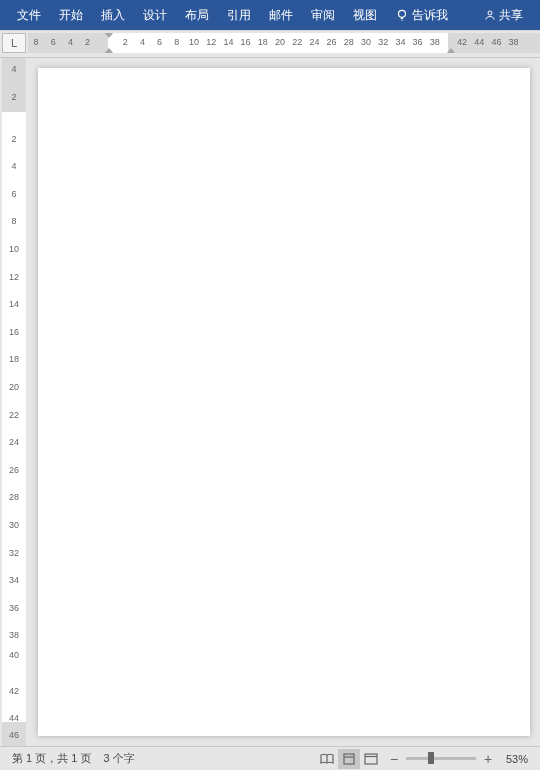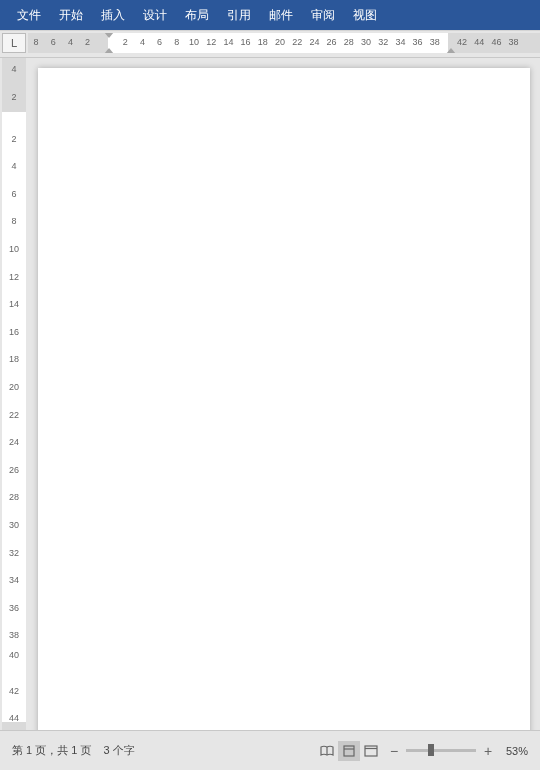--- a/index.html
+++ b/index.html
@@ -18,21 +18,21 @@
 .indent-marker{position:absolute;width:9px;height:8px;pointer-events:auto;cursor:pointer}
 .indent-top{top:-1px;border-left:5px solid transparent;border-right:5px solid transparent;border-top:6px solid #a6a6a6;width:0;height:0}
 .indent-bottom{bottom:-1px;border-left:5px solid transparent;border-right:5px solid transparent;border-bottom:6px solid #a6a6a6;width:0;height:0}
 .workspace{position:absolute;top:58px;bottom:24px;left:0;right:0;background:#e6e6e6;display:flex}
 .v-ruler{width:24px;background:#f9f9f9;position:relative;margin:0 2px;overflow:hidden}
 .v-ruler-margin{background:#d9d9d9;width:100%;position:absolute}
 .v-ruler-active{background:#fff;width:100%;position:absolute}
 .v-num{position:absolute;font-size:9px;color:#666;left:50%;transform:translateX(-50%)}
 .page-area{flex:1;position:relative;background:#e6e6e6;overflow:hidden}
 .page{position:absolute;background:#fff;box-shadow:0 0 6px rgba(0,0,0,.25);left:10px;top:10px;right:10px;bottom:10px}
-.statusbar{position:absolute;bottom:0;left:0;right:0;height:40px;background:#e6e6e6;border-top:1px solid #c8c8c8;display:flex;align-items:center;padding:0 6px;font-size:11px;color:#444}
+.statusbar{position:absolute;bottom:0;left:0;right:0;height:24px;background:#e6e6e6;border-top:1px solid #c8c8c8;display:flex;align-items:center;padding:0 6px;font-size:11px;color:#444}
 .status-seg{padding:0 6px;cursor:pointer}
 .status-spacer{flex:1}
 .view-btn{width:22px;height:20px;display:flex;align-items:center;justify-content:center;cursor:pointer;color:#666}
 .view-btn.active{background:#c8c8c8}
 .zoom-ctrl{display:flex;align-items:center;padding:0 4px}
 .zoom-btn{width:16px;height:16px;display:flex;align-items:center;justify-content:center;cursor:pointer;font-size:14px;color:#666}
 .zoom-track{width:70px;height:3px;background:#bbb;margin:0 4px;position:relative;cursor:pointer}
 .zoom-thumb{position:absolute;width:6px;height:12px;background:#666;top:-5px;left:32%}
 .zoom-pct{padding:0 6px;cursor:pointer}
 svg{display:block}
@@ -43,21 +43,35 @@
 <div class="ribbon">
   <div class="ribbon-tab">文件</div>
   <div class="ribbon-tab">开始</div>
   <div class="ribbon-tab">插入</div>
   <div class="ribbon-tab">设计</div>
   <div class="ribbon-tab">布局</div>
   <div class="ribbon-tab">引用</div>
   <div class="ribbon-tab">邮件</div>
   <div class="ribbon-tab">审阅</div>
   <div class="ribbon-tab">视图</div>
+  <div class="ribbon-tab">
+    <svg class="bulb-icon" viewBox="0 0 24 24" fill="none" stroke="#fff" stroke-width="2">
+        <circle cx="12" cy="10" r="6"></circle>
+        <path d="M10 18h4M11 21h2"></path>
+      </svg>
+    <span>告诉我</span>
+  </div>
   <div class="ribbon-spacer"></div>
+  <div class="ribbon-tab">
+    <svg class="share-icon" viewBox="0 0 24 24" fill="none" stroke="#fff" stroke-width="2">
+        <circle cx="12" cy="8" r="4"></circle>
+        <path d="M4 21c0-4 4-6 8-6s8 2 8 6"></path>
+      </svg>
+    <span>共享</span>
+  </div>
 </div>
 
 <div class="ruler-row">
   <div class="ruler-corner">L</div>
   <div class="h-ruler">
     <div class="h-ruler-margin" id="h-left-margin" style="left: 0px; width: 80px;"></div>
     <div class="h-ruler-active" id="h-active" style="left: 80px; width: 340px;"></div>
     <div class="h-ruler-margin" id="h-right-margin" style="left: 420px; width: 120px;"></div>
     <div id="h-nums">
         <span class="h-num" style="left: 8px;">8</span>

